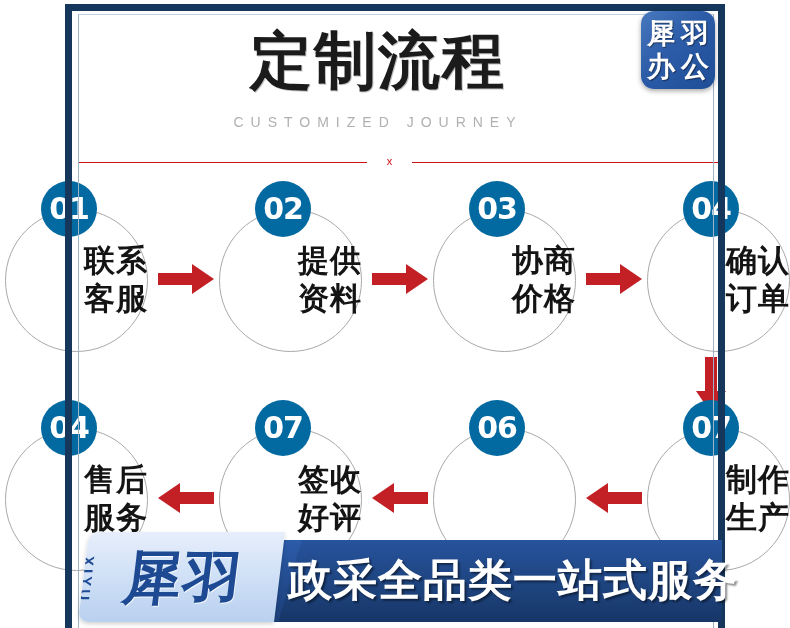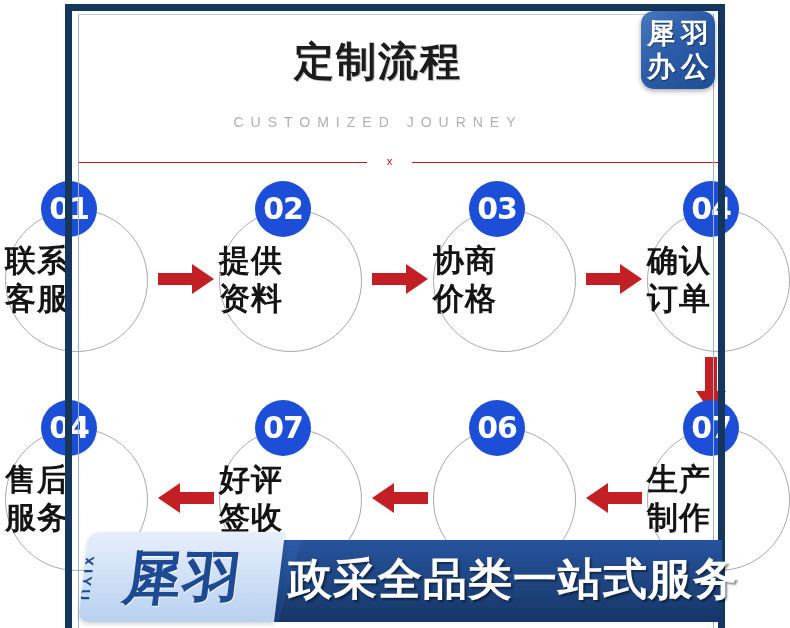--- a/index.html
+++ b/index.html
@@ -52,21 +52,21 @@
     width: 644px;
     height: 160px;
     z-index: 2;
   }
   #title {
     position: absolute;
     left: 0;
     top: 12px;
     width: 600px;
     text-align: center;
-    font-size: 40px;
+    font-size: 62px;
     line-height: 78px;
     font-weight: bold;
     color: #1b1b1b;
     letter-spacing: 2px;
     font-family: "DejaVu Sans", "Liberation Sans", sans-serif;
     text-shadow: 1px 1px 0 rgba(0,0,0,0.25);
   }
   #subtitle {
     position: absolute;
     left: 0;
@@ -148,36 +148,36 @@
     border: 1px solid #a9a9a9;
     border-radius: 50%;
     box-sizing: border-box;
     background: transparent;
   }
   .node .node-label {
     position: absolute;
     left: 0;
     top: 32px;
     width: 143px;
-    text-align: left;
+    text-align: right;
     font-size: 31px;
     line-height: 38px;
     font-weight: bold;
     color: #141414;
     font-family: "DejaVu Sans", "Liberation Sans", sans-serif;
     letter-spacing: 1px;
   }
   .node .badge {
     position: absolute;
     left: 36px;
     top: -28px;
     width: 56px;
     height: 56px;
     border-radius: 50%;
-    background: #1d4ed8;
+    background: #0369a1;
     color: #ffffff;
     font-size: 30px;
     line-height: 56px;
     text-align: center;
     font-weight: bold;
     font-family: "DejaVu Sans", "Liberation Sans", sans-serif;
     letter-spacing: -1px;
     z-index: 4;
   }
 
@@ -307,21 +307,21 @@
   #banner-slogan {
     position: absolute;
     left: 210px;
     top: 17px;
     width: 430px;
     font-size: 44px;
     line-height: 62px;
     font-weight: bold;
     color: #ffffff;
     letter-spacing: 1px;
-    font-family: Liberation Serif, serif;
+    font-family: Liberation Sans, sans-serif;
     text-shadow: 2px 2px 2px rgba(0,0,0,0.45);
     white-space: nowrap;
   }
 </style>
 </head>
 <body>
 
 <div id="frame"></div>
 <div id="frame-inner"></div>
 
@@ -394,22 +394,22 @@
 </div>
 
 <div class="arrow-v" style="left:694px; top:357px;">
   <div class="shaft"></div>
   <div class="head"></div>
 </div>
 
 <div class="node" style="left:647px; top:428px;">
   <div class="ring"></div>
   <div class="node-label">
+    <div>制作</div>
     <div>生产</div>
-    <div>制作</div>
   </div>
   <div class="badge">07</div>
 </div>
 
 <div class="arrow-h left" style="left:586px; top:481px;">
   <div class="shaft"></div>
   <div class="head"></div>
 </div>
 
 <div class="node" style="left:433px; top:428px;">
@@ -418,22 +418,22 @@
 </div>
 
 <div class="arrow-h left" style="left:372px; top:481px;">
   <div class="shaft"></div>
   <div class="head"></div>
 </div>
 
 <div class="node" style="left:219px; top:428px;">
   <div class="ring"></div>
   <div class="node-label">
+    <div>签收</div>
     <div>好评</div>
-    <div>签收</div>
   </div>
   <div class="badge">07</div>
 </div>
 
 <div class="arrow-h left" style="left:158px; top:481px;">
   <div class="shaft"></div>
   <div class="head"></div>
 </div>
 
 <div class="node" style="left:5px; top:428px;">

